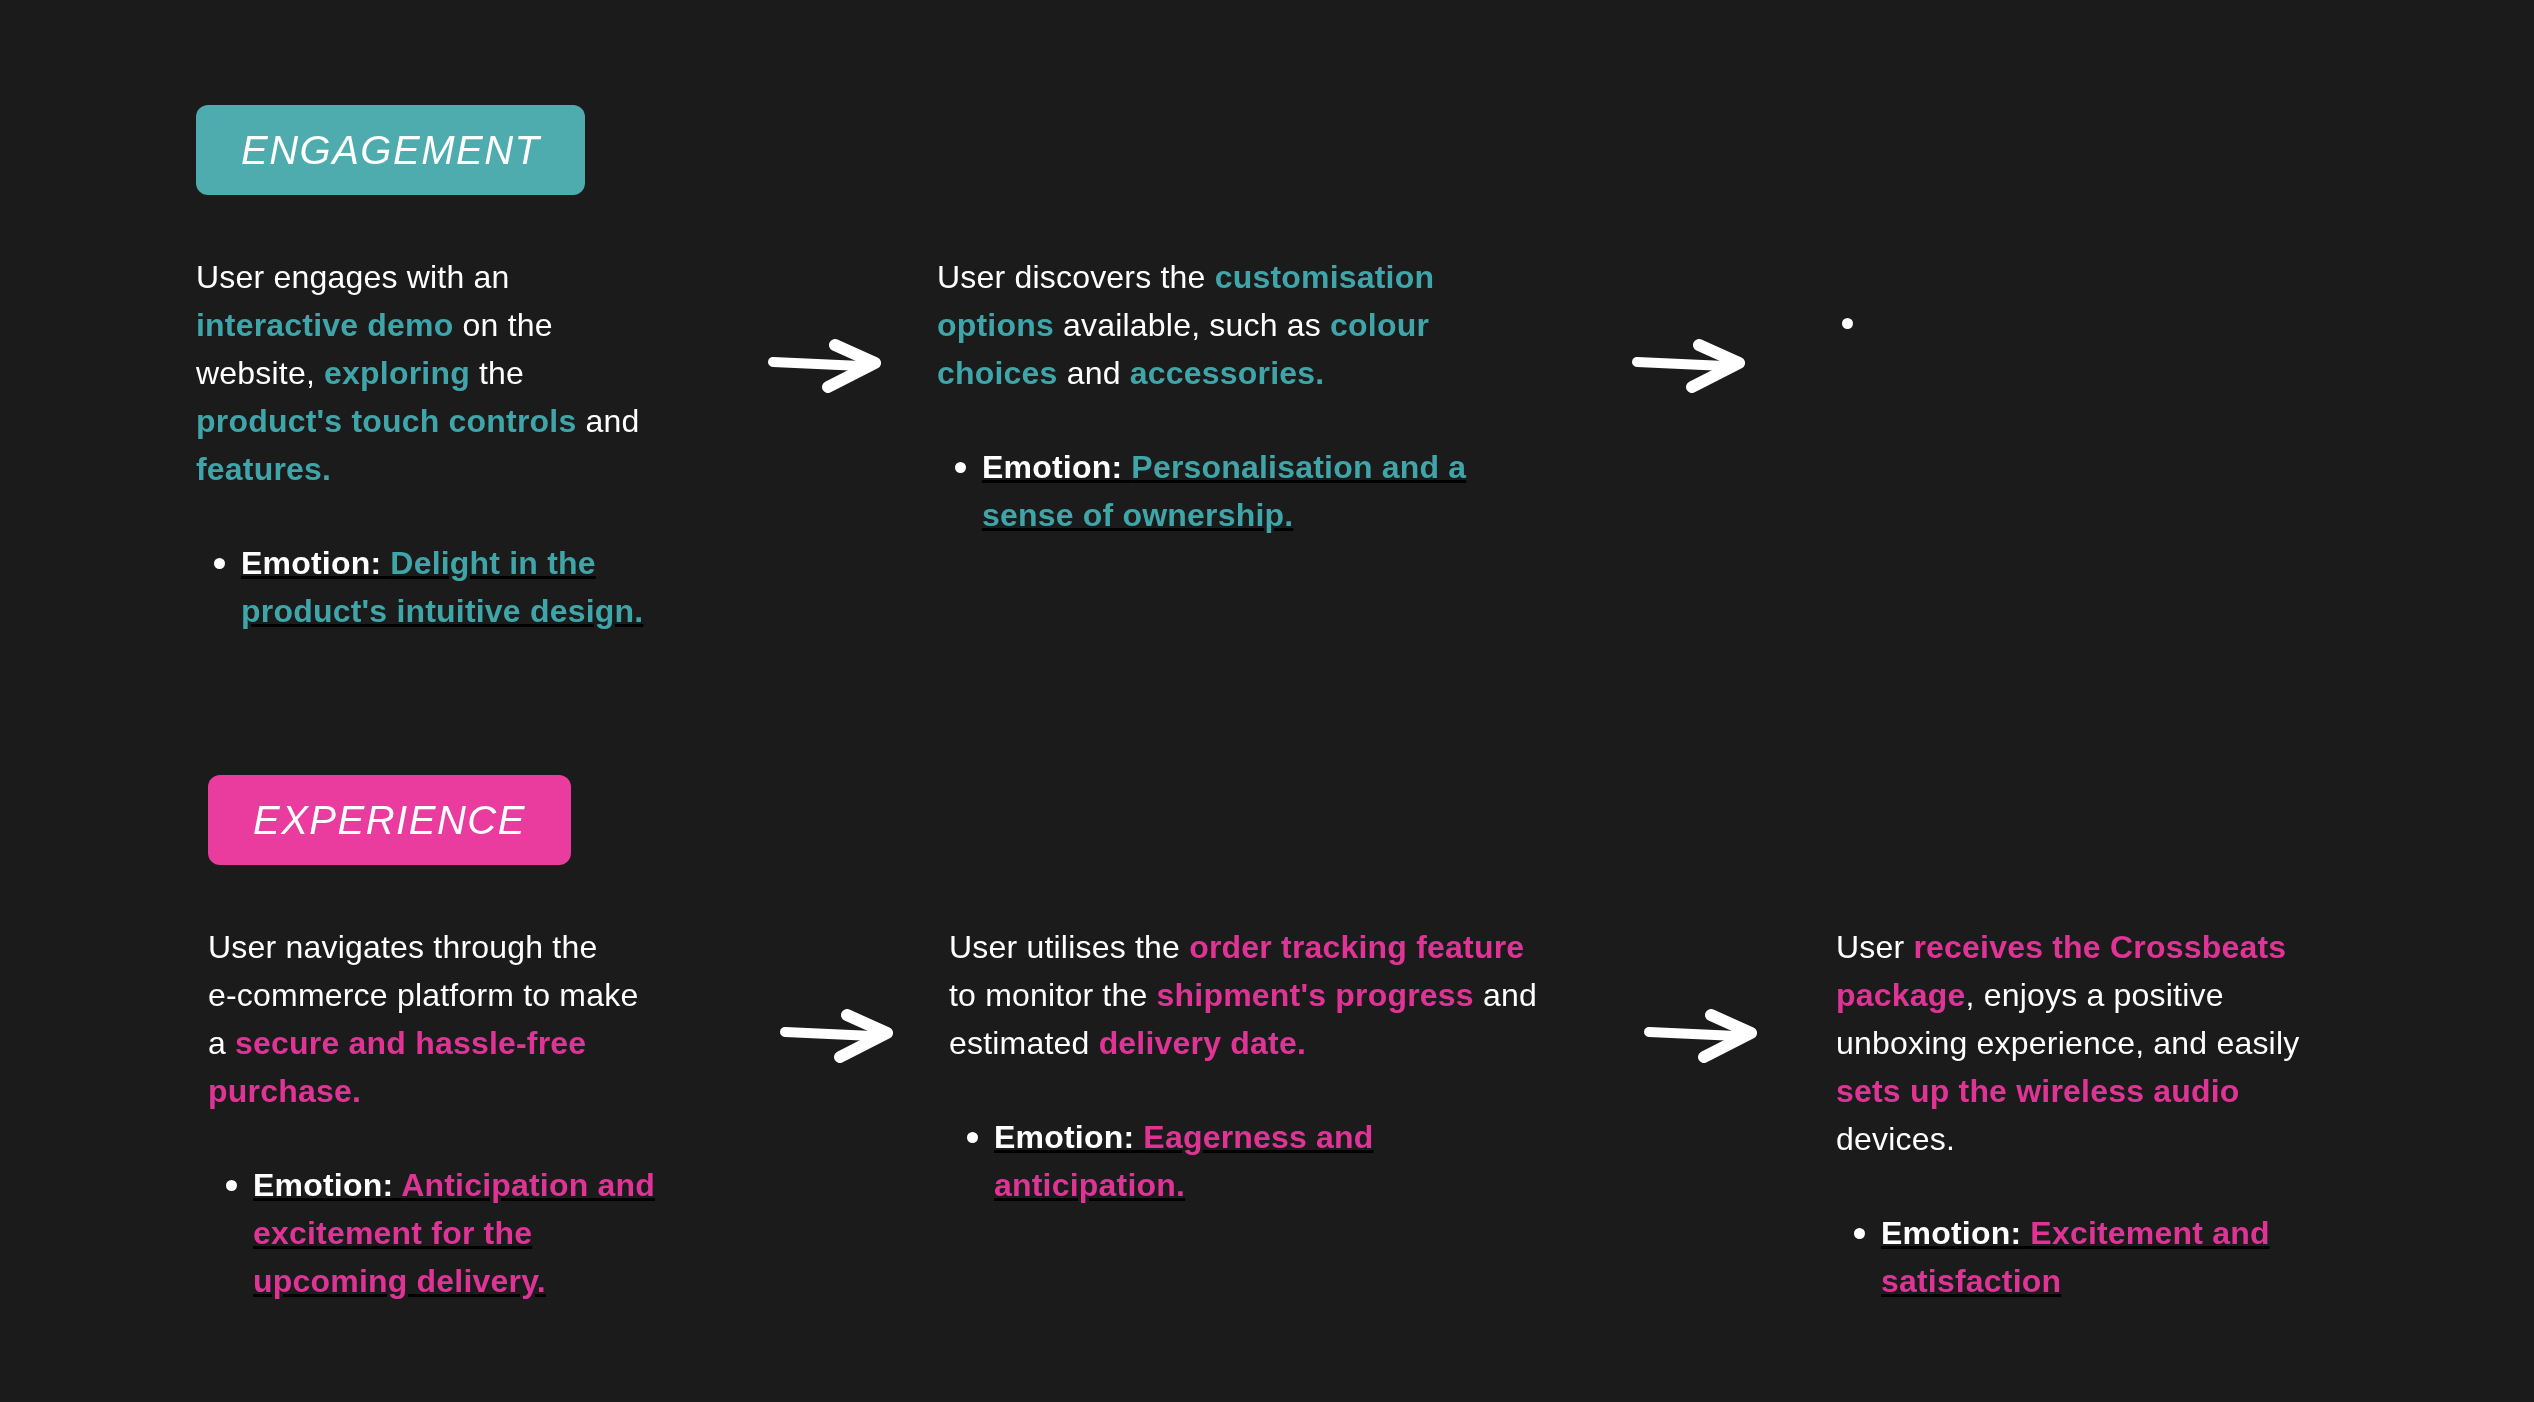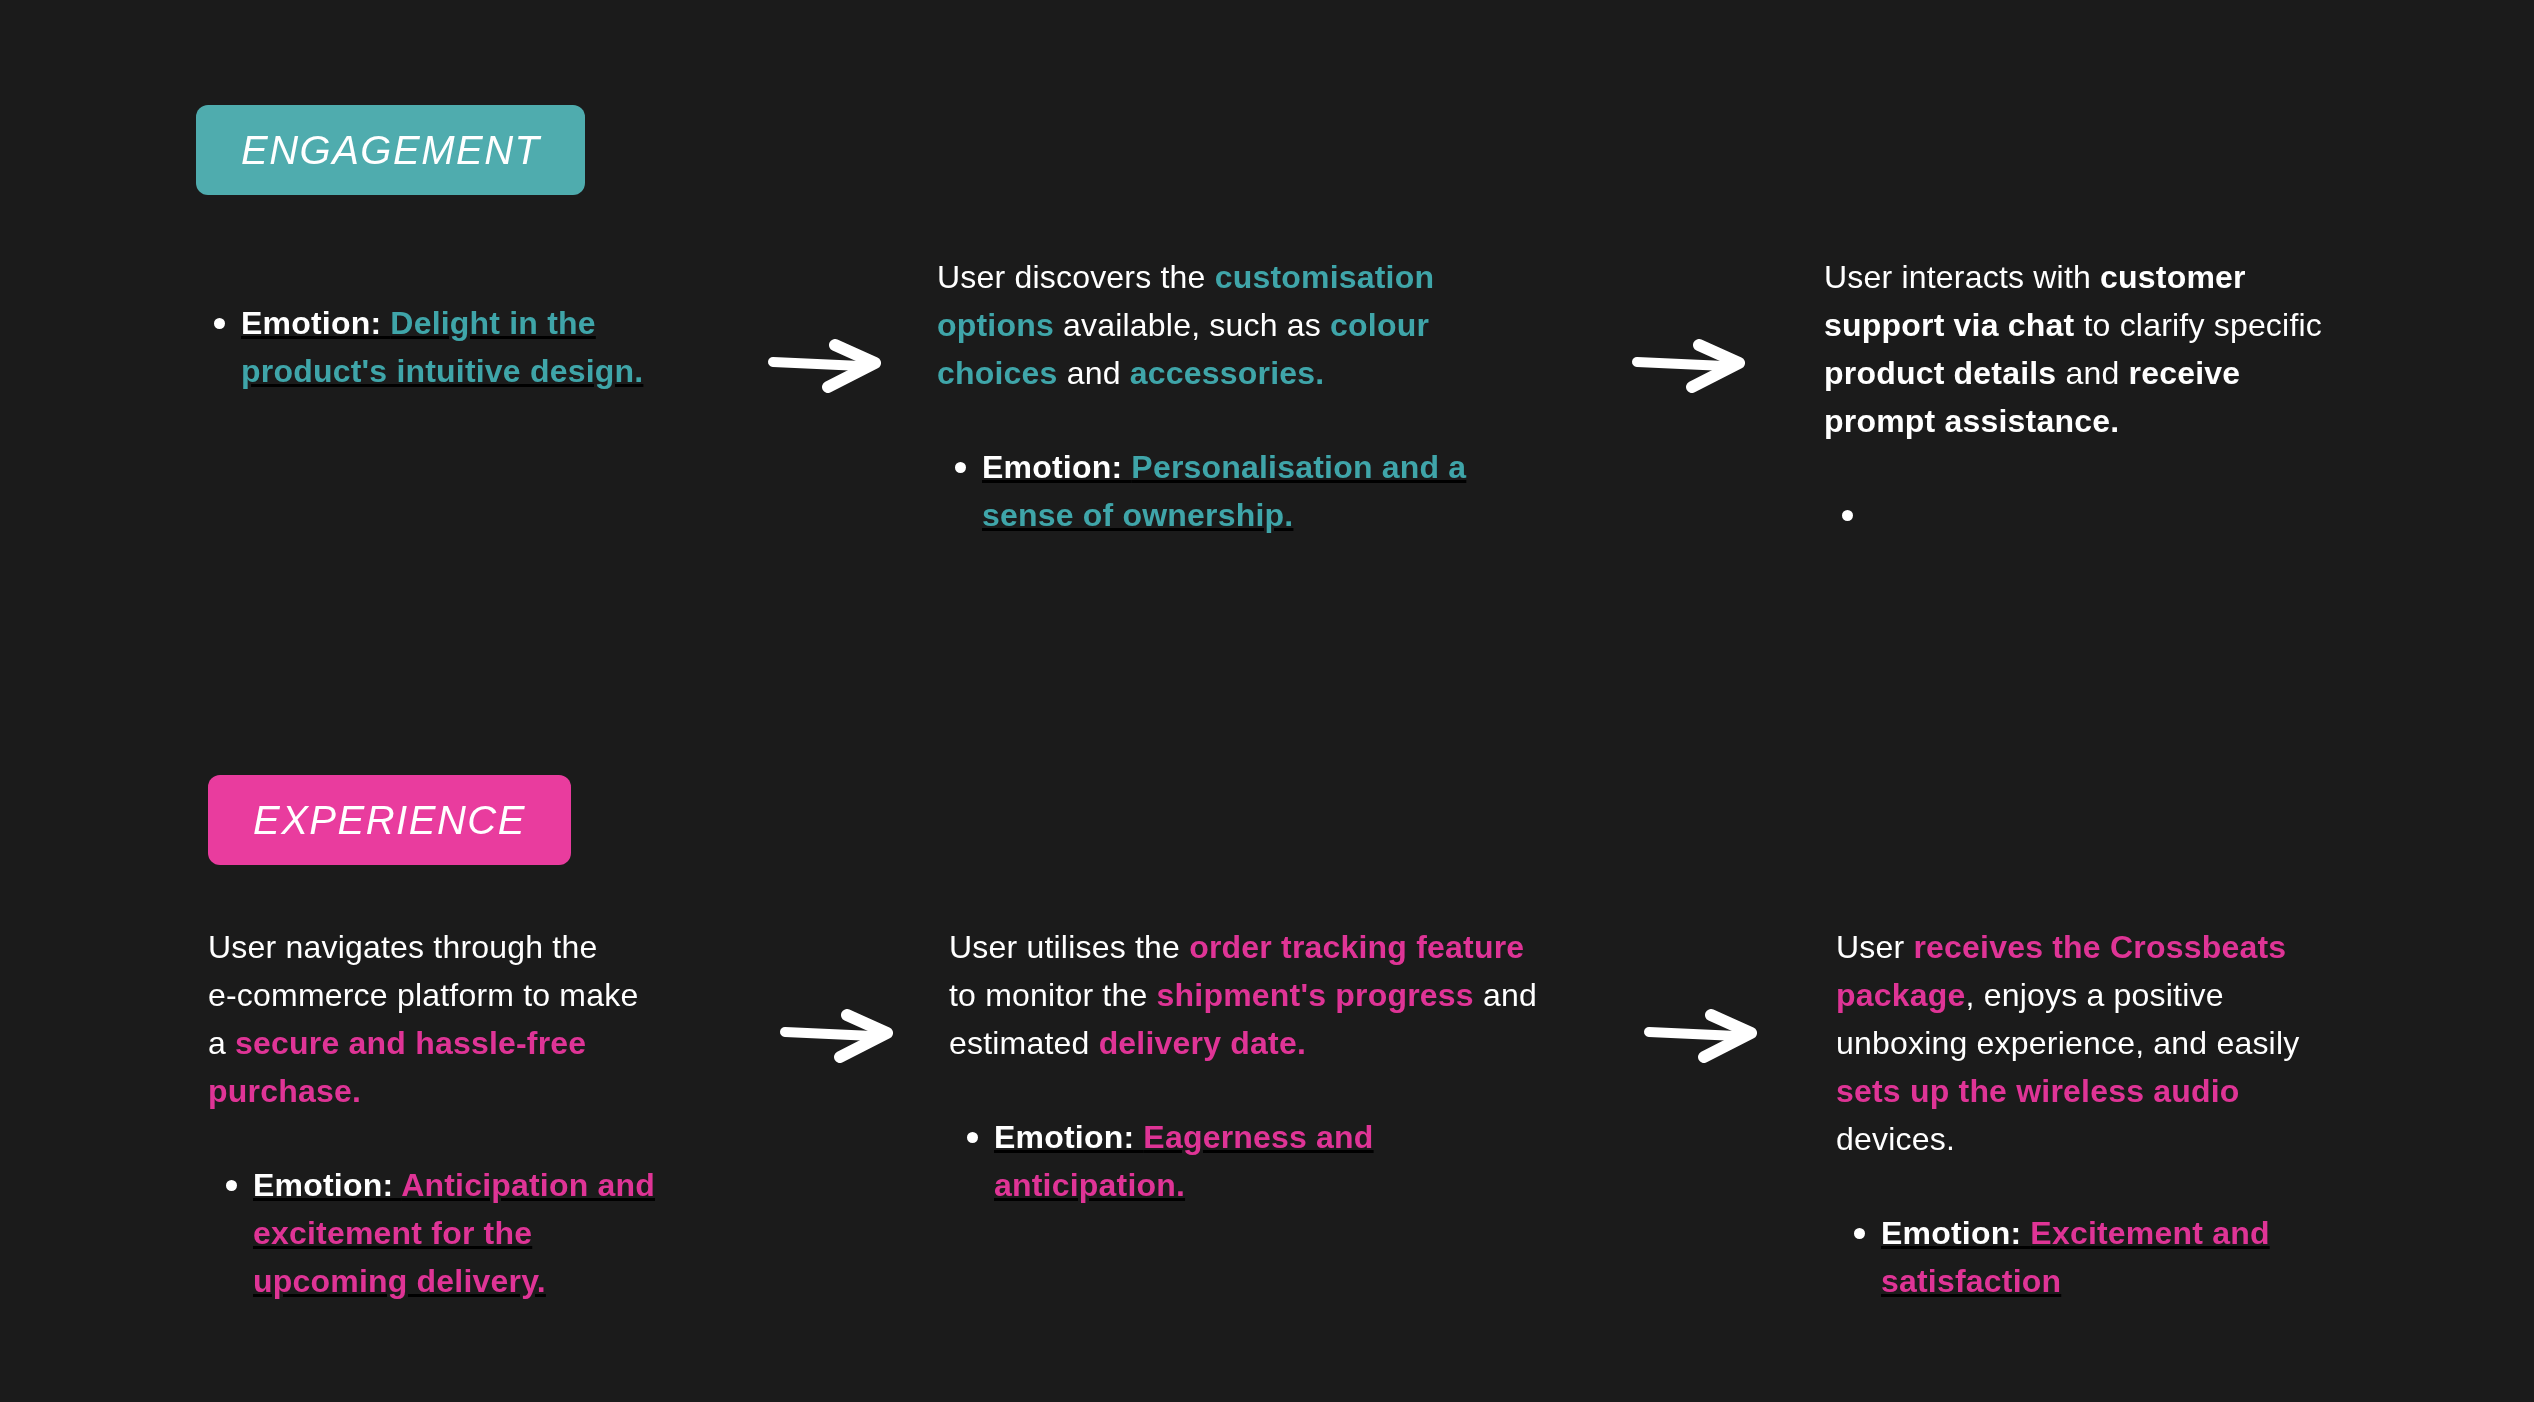--- a/index.html
+++ b/index.html
@@ -90,20 +90,25 @@
 </head>
 <body>
 
 <div class="canvas">
 
   <section class="journey-section sec-0 accent-teal">
     <div class="badge">ENGAGEMENT</div>
     <div class="steps">
 
       <div class="step">
+        <p class="para"><span class="seg-n">User engages with an
+</span><span class="seg-a">interactive demo</span><span class="seg-n"> on the
+website, </span><span class="seg-a">exploring</span><span class="seg-n"> the
+</span><span class="seg-a">product's touch controls</span><span class="seg-n"> and
+</span><span class="seg-a">features.</span></p>
         <div class="bullet">
           <span class="dot"></span>
           <p class="bullet-text"><span class="seg-b">Emotion: </span><span class="seg-a">Delight in the
 product's intuitive design.</span></p>
         </div>
       </div>
 
       <div class="arrow-cell">
         <svg width="114" height="54" viewBox="0 0 114 54" aria-hidden="true">
           <path class="arrow-stroke" stroke-width="10" d="M6 23 L94 27"></path>
@@ -123,24 +128,20 @@
       </div>
 
       <div class="arrow-cell">
         <svg width="114" height="54" viewBox="0 0 114 54" aria-hidden="true">
           <path class="arrow-stroke" stroke-width="10" d="M6 23 L94 27"></path>
           <path class="arrow-stroke" stroke-width="12" d="M68 6 L108 24 L61 48"></path>
         </svg>
       </div>
 
       <div class="step">
-        <p class="para"><span class="seg-n">User interacts with </span><span class="seg-b">customer
-support via chat</span><span class="seg-n"> to clarify specific
-</span><span class="seg-b">product details</span><span class="seg-n"> and </span><span class="seg-b">receive
-prompt assistance.</span></p>
         <div class="bullet">
           <span class="dot"></span>
         </div>
       </div>
 
     </div>
   </section>
 
   <section class="journey-section sec-1 accent-pink">
     <div class="badge">EXPERIENCE</div>

